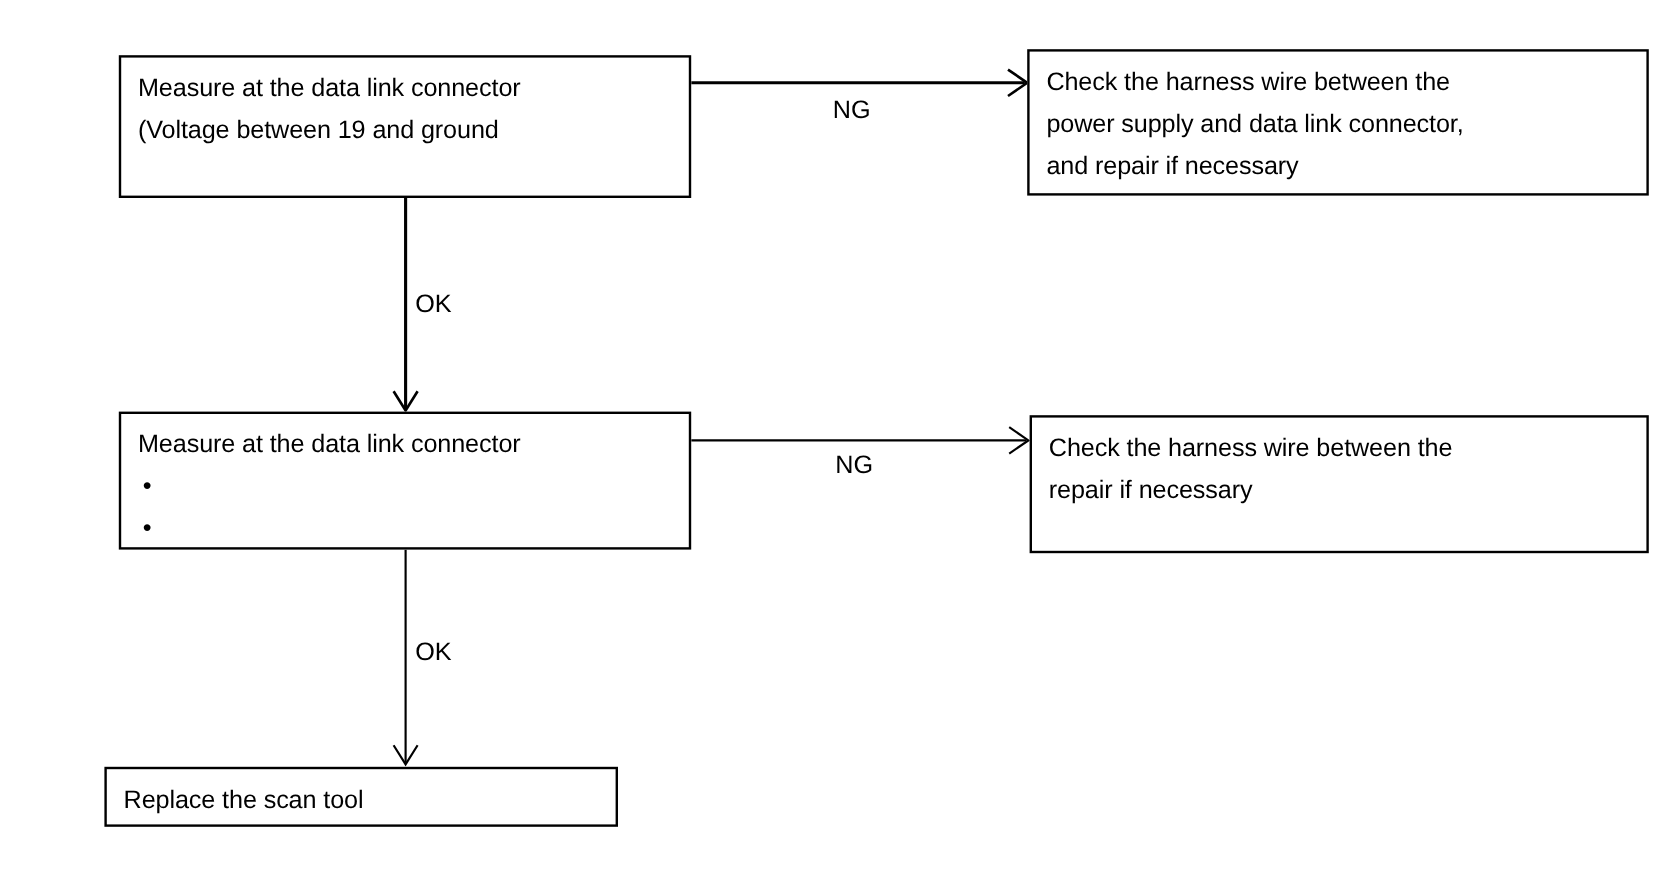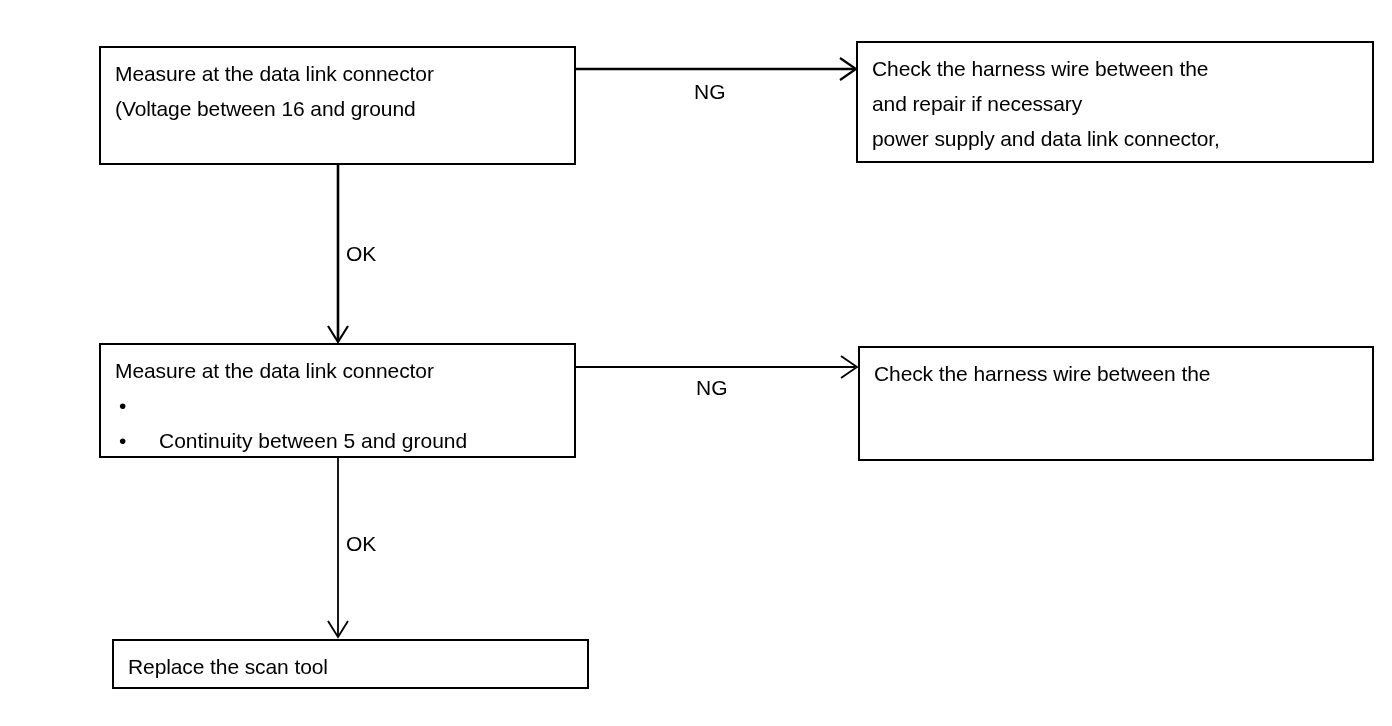--- a/index.html
+++ b/index.html
@@ -64,21 +64,21 @@
     white-space: nowrap;
     background: transparent;
     text-align: right;
   }
 
   
   #node-measure-voltage { left: 71px;  top: 46px;  width: 477px; height: 119px; }
   #node-check-power     { left: 828px; top: 41px;  width: 518px; height: 122px; }
   #node-measure-cont    { left: 71px;  top: 343px; width: 477px; height: 115px; }
   #node-check-ground    { left: 830px; top: 346px; width: 516px; height: 115px; }
-  #node-replace-scan    { left: 84px;  top: 639px; width: 477px; height: 50px; }
+  #node-replace-scan    { left: 59px;  top: 639px; width: 428px; height: 50px; }
 
   
   #label-ng-1 { left: 666px; top: 80px; }
   #label-ok-1 { left: 318px; top: 242px; }
   #label-ng-2 { left: 668px; top: 376px; }
   #label-ok-2 { left: 318px; top: 532px; }
 </style>
 </head>
 <body>
 
@@ -102,42 +102,42 @@
     </g>
 
     <g>
       <line x1="310" y1="458" x2="310" y2="635" stroke="#000000" stroke-width="1.8"></line>
       <polyline points="300,621 310,637 320,621" fill="none" stroke="#000000" stroke-width="1.8"></polyline>
     </g>
   </svg>
 
   <div class="node" id="node-measure-voltage">
     <div class="node-line">Measure at the data link connector</div>
-    <div class="node-line">(Voltage between 16 and ground</div>
+    <div class="node-line">(Voltage between 19 and ground</div>
   </div>
 
   <div class="node" id="node-check-power">
     <div class="node-line">Check the harness wire between the</div>
+    <div class="node-line">power supply and data link connector,</div>
     <div class="node-line">and repair if necessary</div>
-    <div class="node-line">power supply and data link connector,</div>
   </div>
 
   <div class="node" id="node-measure-cont">
     <div class="node-line">Measure at the data link connector</div>
     <div class="bullet-line">
       <span class="bullet-mark">•</span>
     </div>
     <div class="bullet-line">
       <span class="bullet-mark">•</span>
-      <span>Continuity between 5 and ground</span>
     </div>
   </div>
 
   <div class="node" id="node-check-ground">
     <div class="node-line">Check the harness wire between the</div>
+    <div class="node-line">repair if necessary</div>
   </div>
 
   <div class="node" id="node-replace-scan">
     <div class="node-line">Replace the scan tool</div>
   </div>
 
   <div class="edge-label" id="label-ng-1">NG</div>
   <div class="edge-label" id="label-ok-1">OK</div>
   <div class="edge-label" id="label-ng-2">NG</div>
   <div class="edge-label" id="label-ok-2">OK</div>

